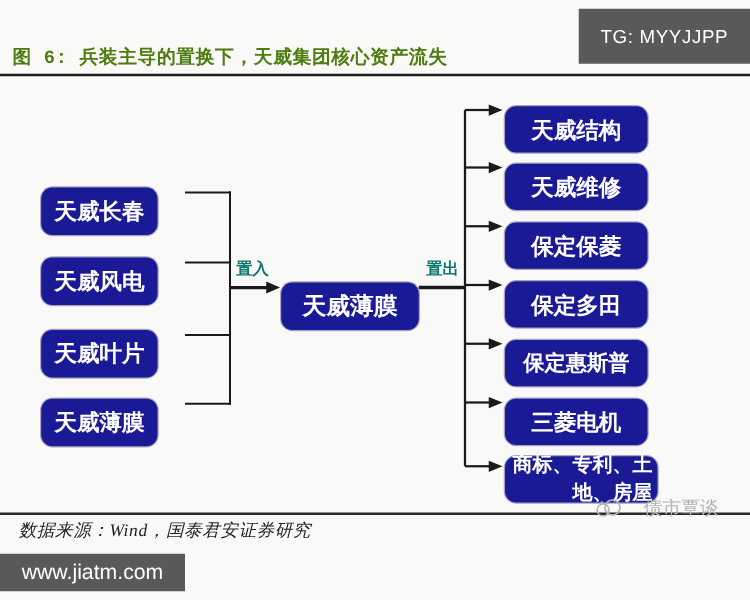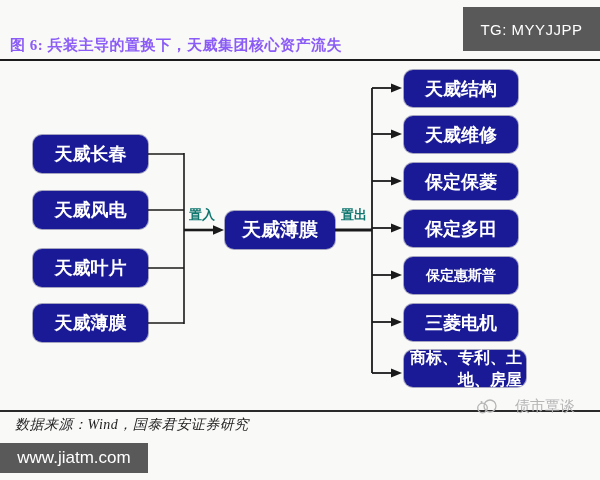--- a/index.html
+++ b/index.html
@@ -7,38 +7,38 @@
     position:relative;width:600px;height:480px;overflow:hidden;
     background:#f9f9f8;font-family:"Liberation Sans",sans-serif;
   }
   
   .tg-badge{
     position:absolute;left:463px;top:7px;width:137px;height:44px;
     background:var(--badge-bg,#595959);color:#fff;display:flex;align-items:center;
     justify-content:center;font-size:15px;letter-spacing:.5px;
   }
   .figure-title{
-    position:absolute;left:10px;top:36px;font-family:Liberation Serif, serif;
-    font-weight:bold;font-size:15px;color:#8b5cf6;letter-spacing:.5px;white-space:nowrap;
+    position:absolute;left:10px;top:36px;font-family:Liberation Mono, monospace;
+    font-weight:bold;font-size:15px;color:#4d7c0f;letter-spacing:.5px;white-space:nowrap;
   }
   .rule-top{position:absolute;left:0;top:59px;width:600px;height:2px;background:#1c1c1c;}
   .rule-bottom{position:absolute;left:0;top:410px;width:600px;height:2px;background:#2a2a2a;}
 
   
   .node{
     position:absolute;background:var(--node-bg,#1a1a96);color:#fff;border-radius:9px;
     display:flex;align-items:center;justify-content:center;font-weight:bold;
-    font-size:18px;box-shadow:0 0 0 1px rgba(10,10,90,.35);
+    font-size:18px;box-shadow:0 0 0 1px rgba(10,10,90,.35);margin-top:15px;
   }
-  .node.left{left:33px;width:115px;height:38px;}
+  .node.left{left:33px;width:93px;height:38px;}
   .n-l0{top:135px}.n-l1{top:191px}.n-l2{top:249px}.n-l3{top:304px}
   .node.center{left:225px;top:211px;width:110px;height:38px;font-size:19px;}
   .node.right{left:404px;width:114px;height:37px;}
   .n-r0{top:70px}.n-r1{top:116px}.n-r2{top:163px}.n-r3{top:210px}
-  .n-r4{top:257px;font-size:14px}.n-r5{top:304px}
+  .n-r4{top:257px;font-size:17px}.n-r5{top:304px}
   .n-r6{top:350px;height:46px;font-size:16px;line-height:1.35;text-align:right;padding:0 4px;}
 
   .flow-label{
     position:absolute;font-family:"Liberation Serif",serif;font-weight:bold;
     font-size:13px;color:#0f766e;white-space:nowrap;
   }
   .in-label{left:189px;top:206px;}
   .out-label{left:341px;top:206px;}
 
   svg.connectors{position:absolute;left:0;top:0;pointer-events:none;}

